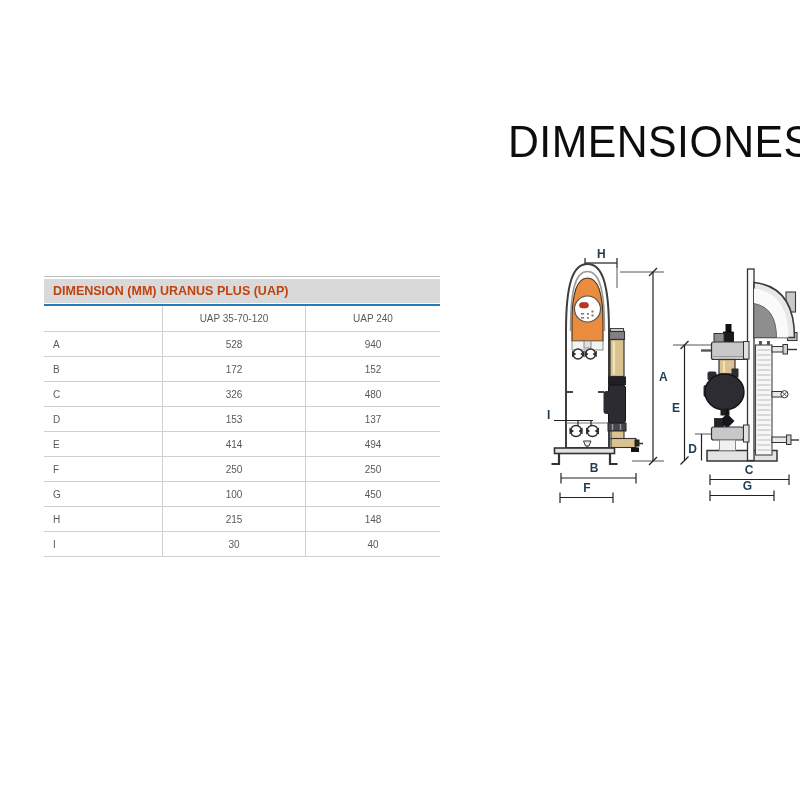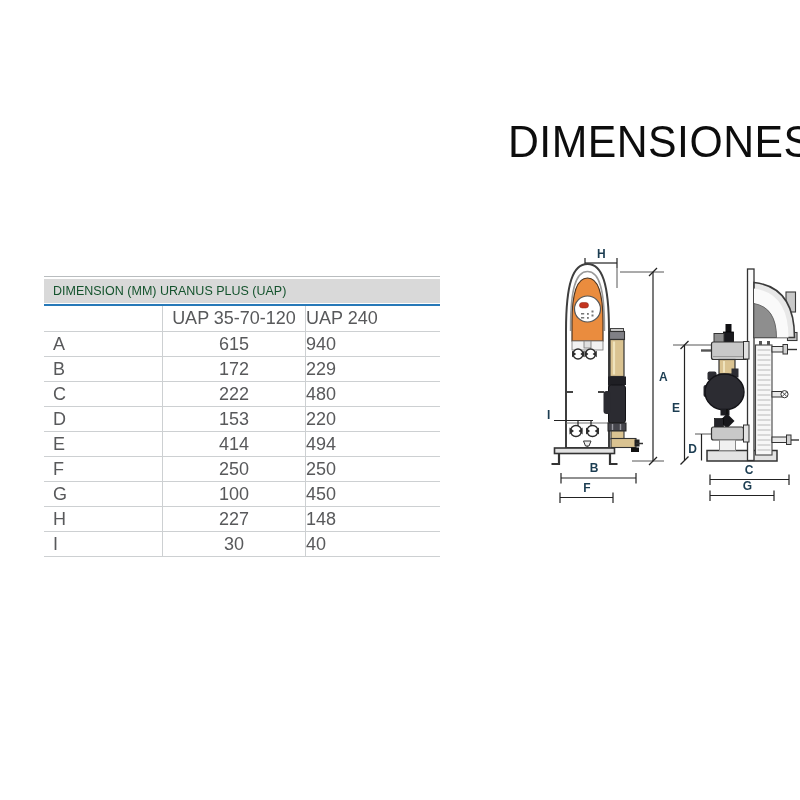--- a/index.html
+++ b/index.html
@@ -7,30 +7,30 @@
           font-family:"Liberation Sans",sans-serif;margin-left:20px;}
 
   
   .page-title{position:absolute;left:488px;top:116px;margin:0;
               font-size:45px;font-weight:400;color:#0d0d0d;letter-spacing:.5px;
               transform:scaleX(.95);transform-origin:left top;white-space:nowrap;}
 
   
   .dim-table{position:absolute;left:24px;top:276px;width:396px;}
   .tbl-toprule{height:1px;background:#b9bdbf;margin-bottom:2px;}
-  .tbl-title{background:#d9d9d9;color:#14532d;font-size:12.5px;font-weight:normal;
+  .tbl-title{background:#d9d9d9;color:#c2410c;font-size:12.5px;font-weight:bold;
              padding:4px 8px 4px 9px;line-height:16px;}
   .tbl-bluerule{height:2px;background:#2779b8;margin-top:1px;}
-  table.grid{width:100%;border-collapse:collapse;font-size:18px;color:#58595b;table-layout:fixed;}
+  table.grid{width:100%;border-collapse:collapse;font-size:10px;color:#58595b;table-layout:fixed;}
   table.grid th{font-weight:400;height:25px;}
   table.grid td{height:24px;}
   table.grid th,table.grid td{border-bottom:1px solid #cdd0d2;padding:0;}
   .c1{width:109px;text-align:left;padding-left:9px !important;}
   .c2{width:142px;text-align:center;border-left:1px solid #cdd0d2;}
-  .c3{text-align:left;border-left:1px solid #cdd0d2;}
+  .c3{text-align:center;border-left:1px solid #cdd0d2;}
 
   
   .diagram{position:absolute;left:505px;top:238px;width:300px;height:290px;}
   .dimline{stroke:#222;stroke-width:1.2;fill:none;}
   .extline{stroke:#444;stroke-width:.9;fill:none;}
   .dim-label{font-family:"Liberation Sans",sans-serif;font-size:12px;font-weight:bold;fill:#1c3d52;}
 </style>
 </head>
 <body>
 
@@ -46,56 +46,56 @@
       <thead>
         <tr>
           <th class="c1"></th>
           <th class="c2">UAP 35-70-120</th>
           <th class="c3">UAP 240</th>
         </tr>
       </thead>
       <tbody>
         <tr>
           <td class="c1">A</td>
-          <td class="c2">615</td>
+          <td class="c2">528</td>
           <td class="c3">940</td>
         </tr>
         <tr>
           <td class="c1">B</td>
           <td class="c2">172</td>
-          <td class="c3">229</td>
+          <td class="c3">152</td>
         </tr>
         <tr>
           <td class="c1">C</td>
-          <td class="c2">222</td>
+          <td class="c2">326</td>
           <td class="c3">480</td>
         </tr>
         <tr>
           <td class="c1">D</td>
           <td class="c2">153</td>
-          <td class="c3">220</td>
+          <td class="c3">137</td>
         </tr>
         <tr>
           <td class="c1">E</td>
           <td class="c2">414</td>
           <td class="c3">494</td>
         </tr>
         <tr>
           <td class="c1">F</td>
           <td class="c2">250</td>
           <td class="c3">250</td>
         </tr>
         <tr>
           <td class="c1">G</td>
           <td class="c2">100</td>
           <td class="c3">450</td>
         </tr>
         <tr>
           <td class="c1">H</td>
-          <td class="c2">227</td>
+          <td class="c2">215</td>
           <td class="c3">148</td>
         </tr>
         <tr>
           <td class="c1">I</td>
           <td class="c2">30</td>
           <td class="c3">40</td>
         </tr>
       </tbody>
     </table>
   </div>

